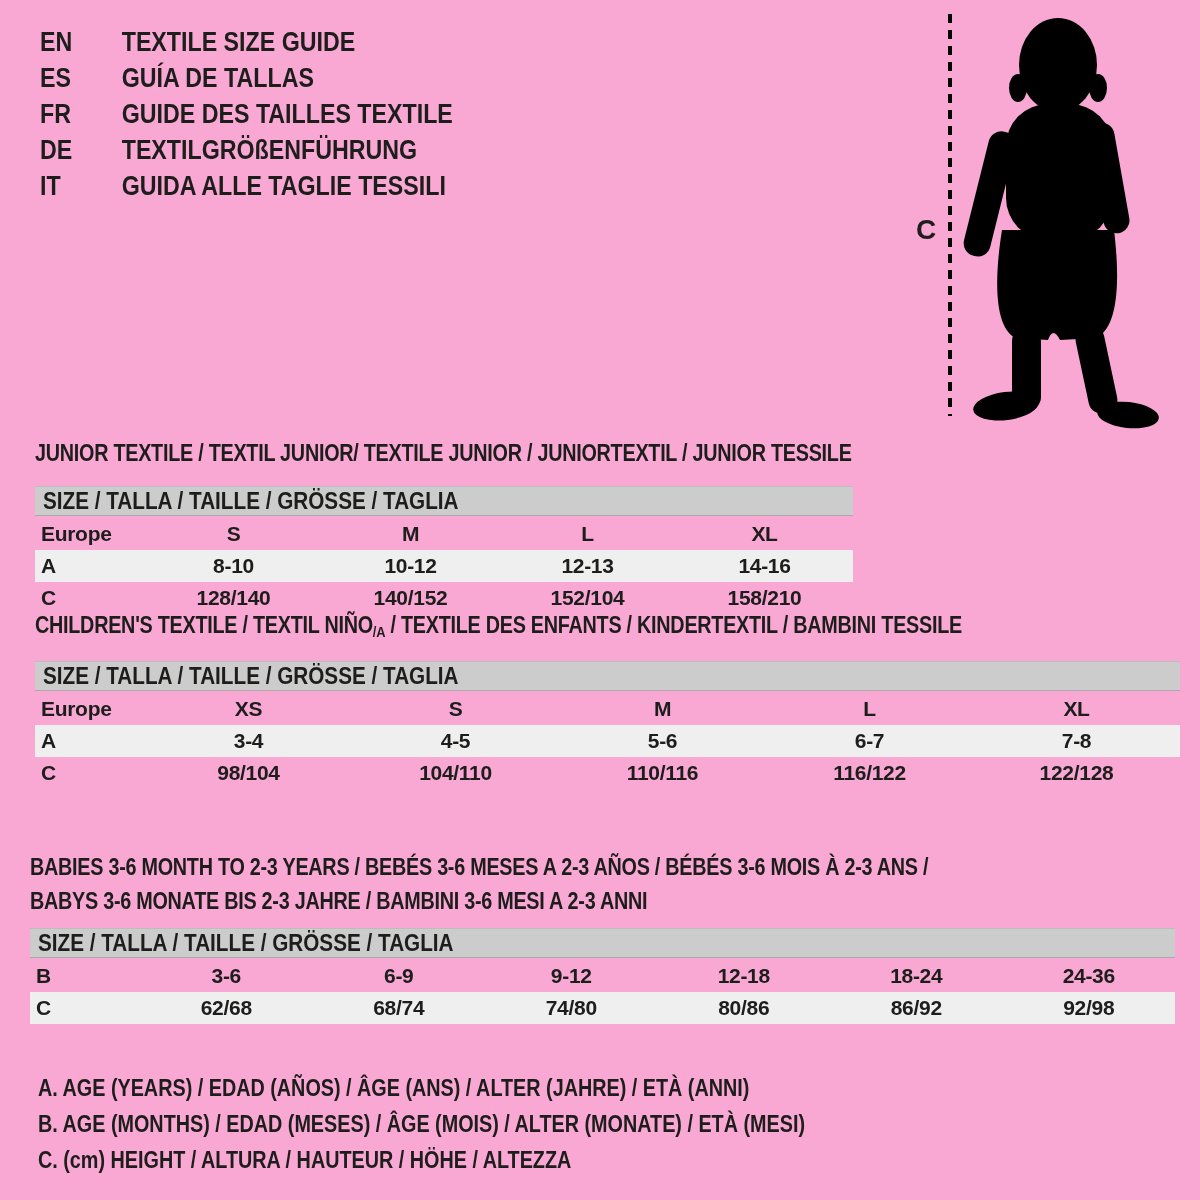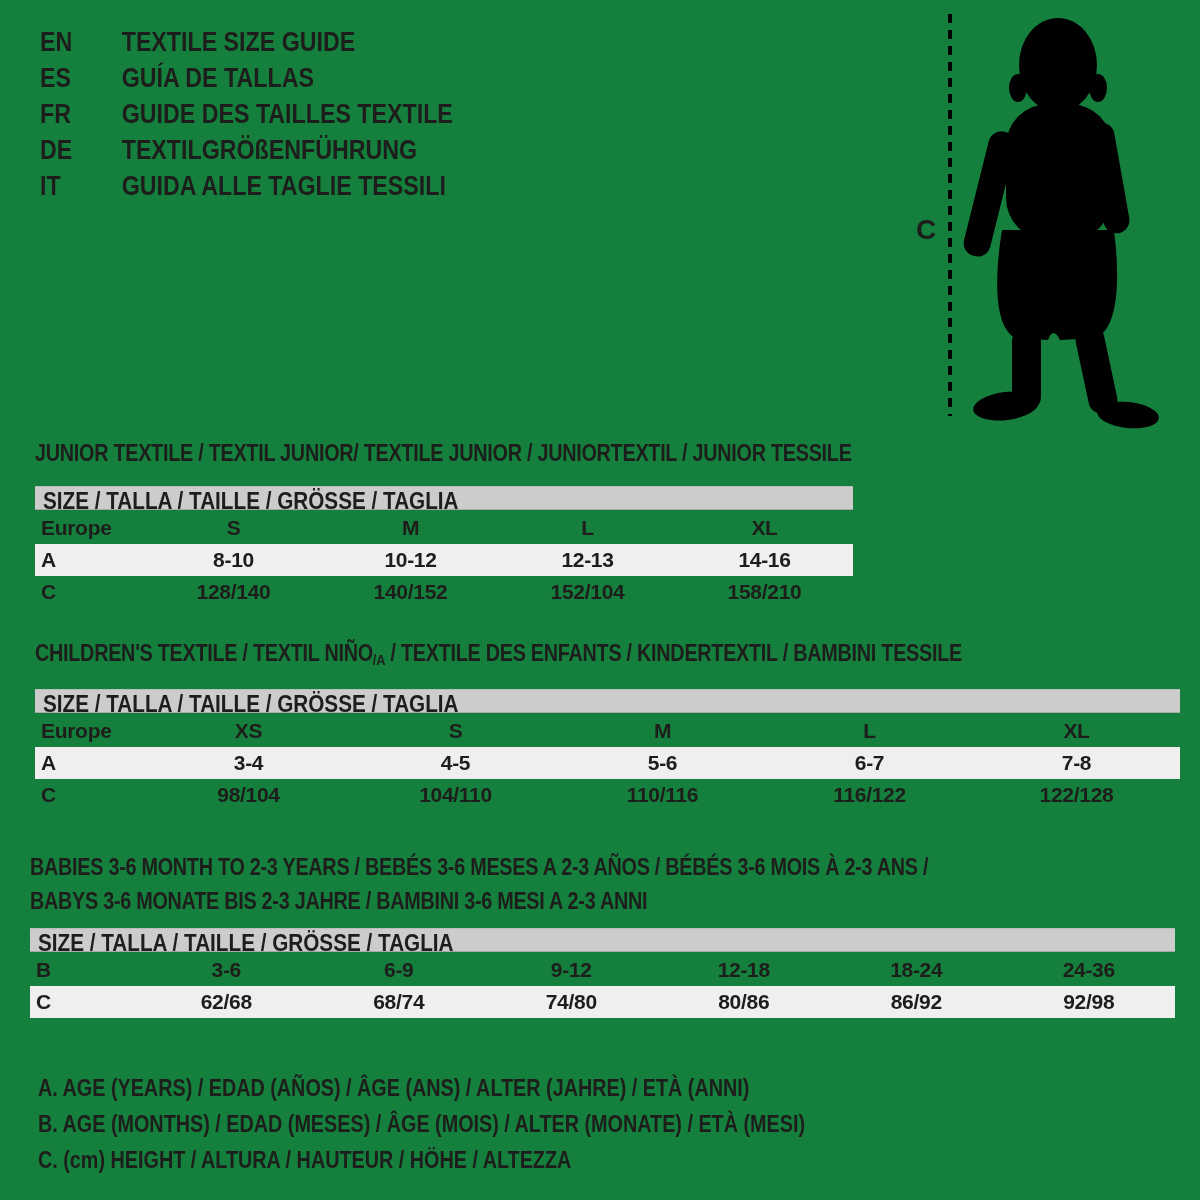--- a/index.html
+++ b/index.html
@@ -1,43 +1,43 @@
 <!DOCTYPE html>
 <html style="--text: #1d1d1b; --header-bar-bg: #cccccc; --stripe-bg: #efefef; --silhouette: #000000;"><head>
 <meta charset="utf-8">
 <style>
   html,body{margin:0;padding:0;background:#ffffff;}
   .page{
-    position:relative;width:1200px;height:1200px;background:#15803d;
+    position:relative;width:1200px;height:1200px;background:#f9a8d4;
     font-family:"Liberation Sans",sans-serif;font-weight:700;
     color:var(--text,#1d1d1b);overflow:hidden;
   }
   .condensed{transform:scaleX(.86);transform-origin:left top;}
 
   
   .lang-block{position:absolute;left:40px;top:24px;font-size:27px;line-height:36px;}
   .lang-row{display:flex;white-space:nowrap;}
   .lang-code{width:95px;flex:0 0 95px;}
 
   
   .figure{position:absolute;left:900px;top:8px;width:290px;height:425px;}
   .figure svg{position:absolute;left:0;top:0;}
   .measure-label{position:absolute;left:16px;top:208px;font-size:28px;line-height:28px;}
 
   
   .size-section{position:absolute;}
   .sec-0{left:35px;top:436px;width:818px;}
-  .sec-1{left:35px;top:636px;width:1145px;}
+  .sec-1{left:35px;top:608px;width:1145px;}
   .sec-2{left:30px;top:850px;width:1145px;}
   .section-title{margin:0 0 16px 0;font-size:23px;line-height:34px;letter-spacing:-.3px;white-space:nowrap;}
   .sec-2 .section-title{margin-bottom:10px;}
   .section-title .sub{font-size:15px;display:inline-block;transform:translateY(4px);}
 
   .size-header-bar{
-    height:24px;line-height:29px;background:var(--header-bar-bg,#cccccc);
+    height:30px;line-height:29px;background:var(--header-bar-bg,#cccccc);
     padding-left:8px;font-size:23px;box-sizing:border-box;
     border-top:1px solid #bdbdbd;border-bottom:1px solid #a9a9a9;
     margin-bottom:2px;white-space:nowrap;overflow:hidden;
   }
   .bar-text{display:inline-block;transform:scaleX(.9);transform-origin:left center;}
 
   .size-table{width:100%;border-collapse:collapse;table-layout:fixed;font-size:21px;}
   .size-table td{height:32px;text-align:center;padding:0;letter-spacing:-.3px;margin-top:10px;}
   .size-table td.label-cell{text-align:left;padding-left:6px;}
   .size-table tr.striped{background:var(--stripe-bg,#efefef);}

